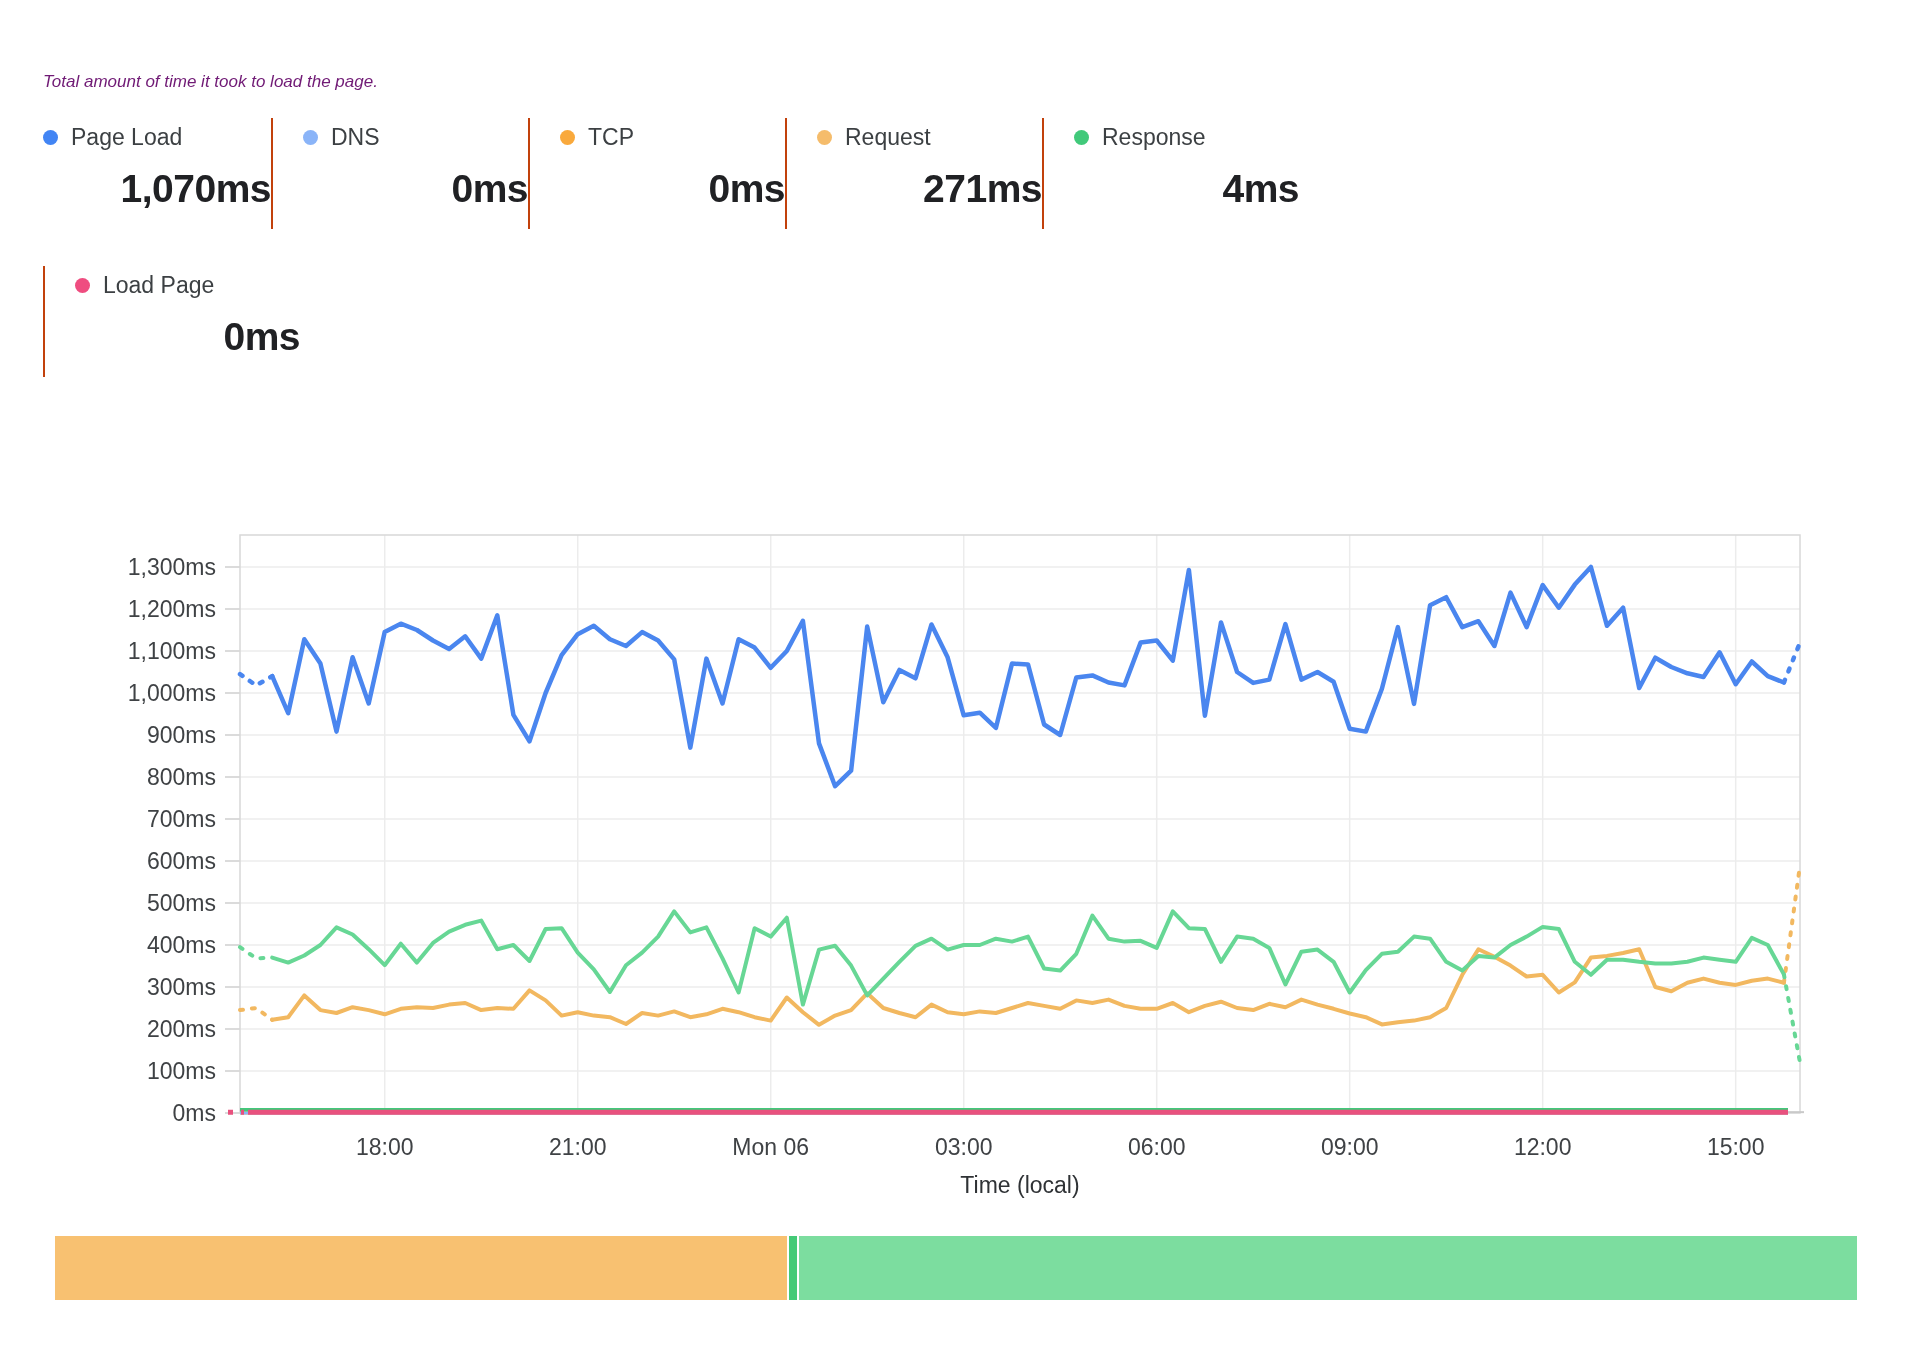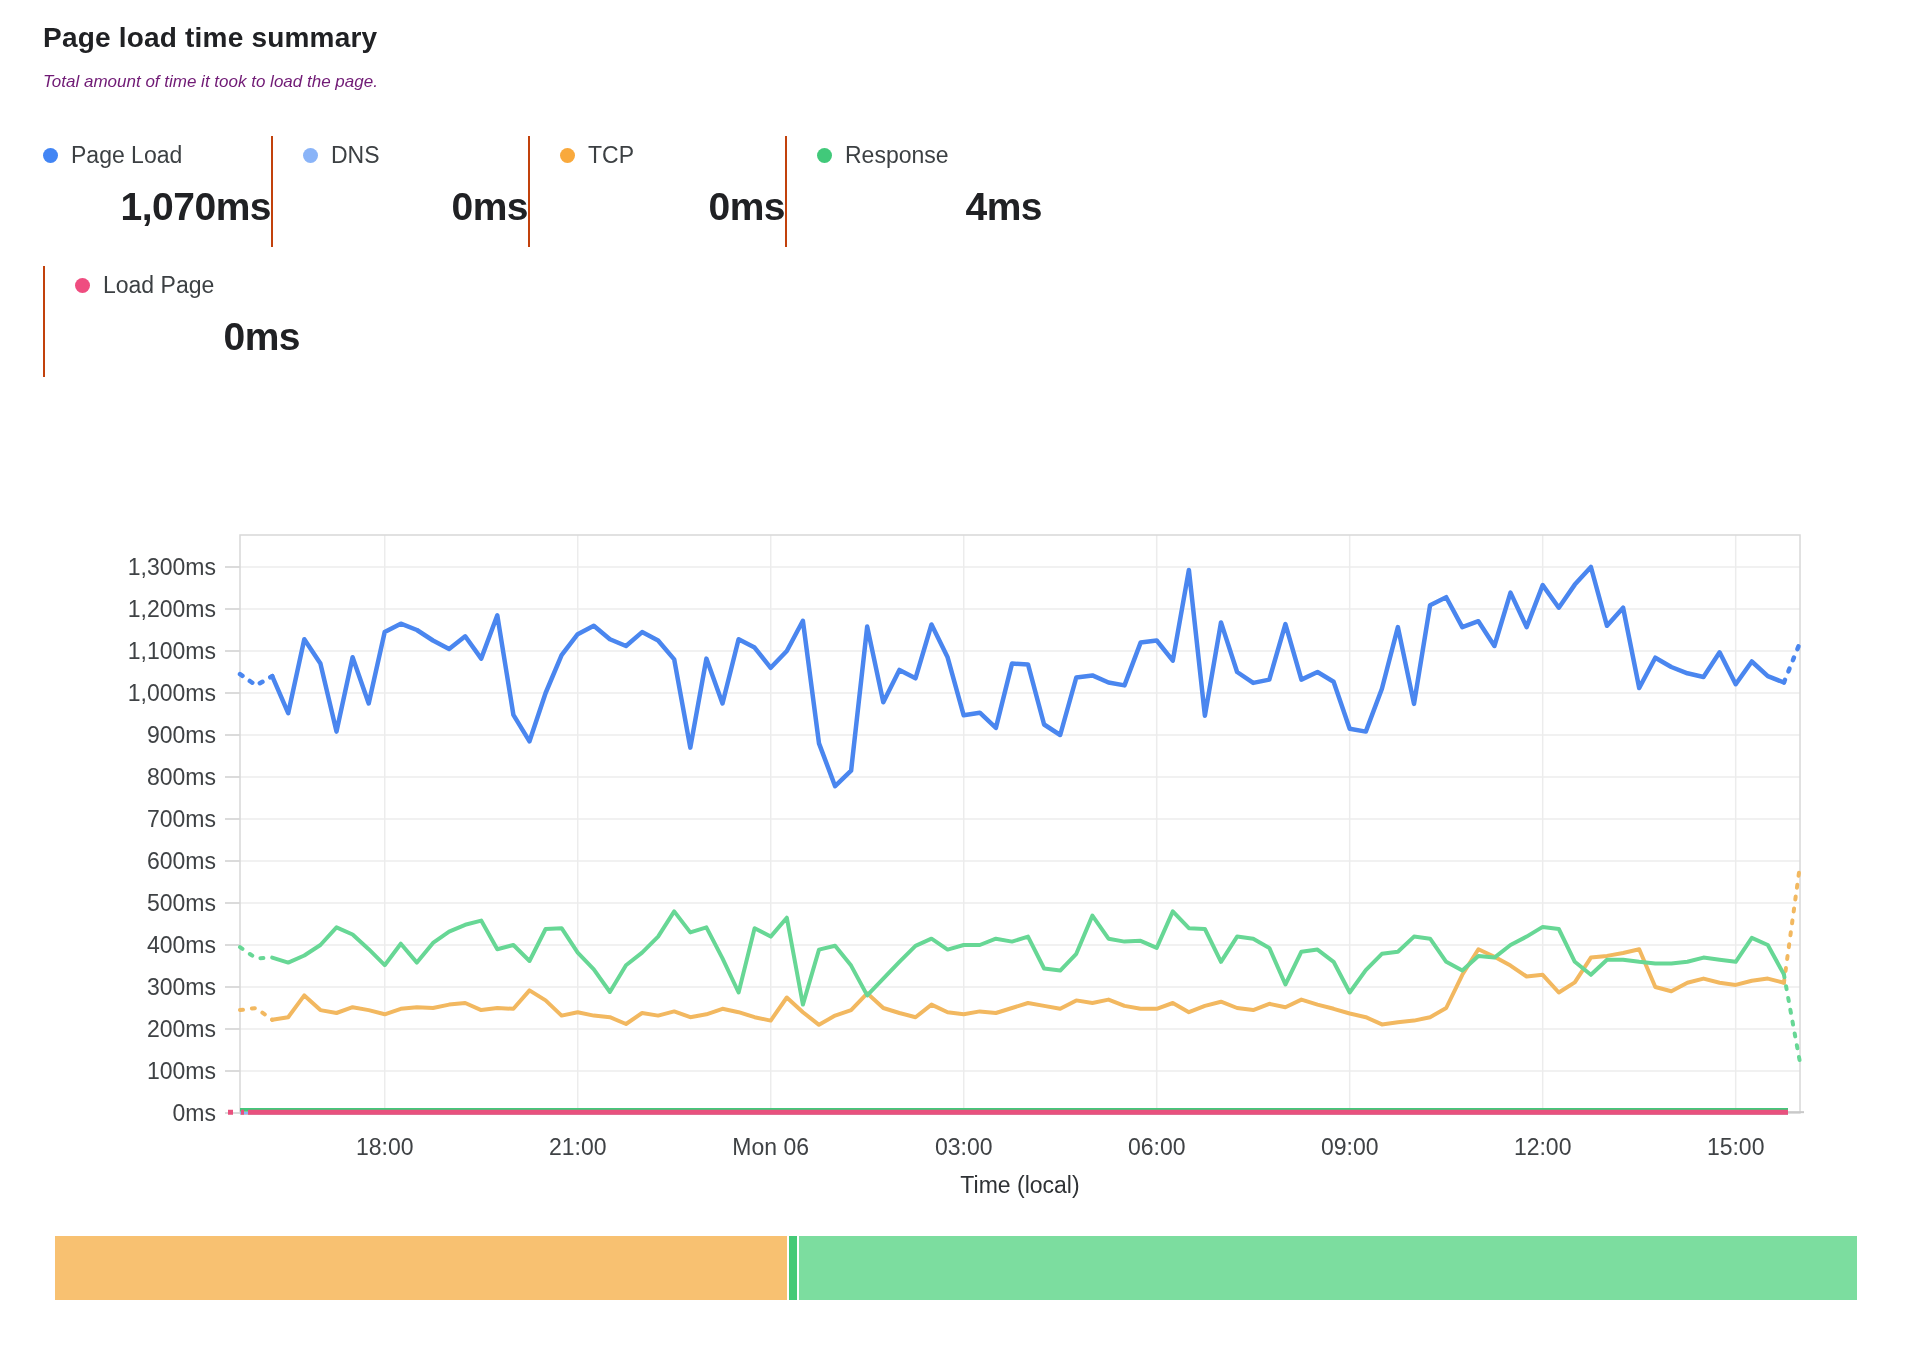--- a/index.html
+++ b/index.html
@@ -1,39 +1,38 @@
 <!DOCTYPE html>
 <html><head>
 <meta charset="utf-8">
 <style>
   html,body{margin:0;padding:0;background:#fff;}
   .page{position:relative;width:1910px;height:1352px;background:#ffffff;
         font-family:"Liberation Sans",sans-serif;overflow:hidden;}
   .title{position:absolute;left:43px;top:22px;font-size:28px;font-weight:700;color:#202124;letter-spacing:0.2px;}
   .subtitle{position:absolute;left:43px;top:72px;font-size:17px;font-weight:400;color:#701a75;font-style:italic;}
 
-  .metrics{position:absolute;left:43px;top:136px;display:flex;align-items:stretch;}
+  .metrics{position:absolute;left:43px;top:118px;display:flex;align-items:stretch;}
   .metric{width:257px;box-sizing:border-box;padding:6px 0 18px 30px;border-left:2px solid #c2410c;}
   .metric:first-child{border-left:none;padding-left:0;width:228px;}
   .metric-label{display:flex;align-items:center;gap:13px;font-size:23px;color:#3c4043;}
   .dot{width:15px;height:15px;border-radius:50%;flex:0 0 auto;}
   .metric-value{font-size:39px;font-weight:700;color:#202124;margin-top:16px;letter-spacing:-0.5px;text-align:right;}
 
   .load-event{position:absolute;left:43px;top:266px;}
 
   svg.chart{position:absolute;left:0;top:0;}
   .bottom-bar{position:absolute;left:55px;top:1236px;width:1802px;height:64px;display:flex;gap:2px;}
   .bottom-bar .seg{height:100%;}
 </style>
 </head>
 <body>
 
 <div class="page">
 
-  <div class="title">Page load time summary</div>
   <div class="subtitle">Total amount of time it took to load the page.</div>
 
   <div class="metrics">
     <div class="metric">
       <div class="metric-label">
           <span class="dot" style="background-color: rgb(66, 133, 244);"></span>
           <span>Page Load</span>
         </div>
       <div class="metric-value">1,070ms</div>
     </div>
@@ -43,20 +42,27 @@
           <span>DNS</span>
         </div>
       <div class="metric-value">0ms</div>
     </div>
     <div class="metric">
       <div class="metric-label">
           <span class="dot" style="background-color: rgb(249, 169, 60);"></span>
           <span>TCP</span>
         </div>
       <div class="metric-value">0ms</div>
+    </div>
+    <div class="metric">
+      <div class="metric-label">
+          <span class="dot" style="background-color: rgb(245, 188, 107);"></span>
+          <span>Request</span>
+        </div>
+      <div class="metric-value">271ms</div>
     </div>
     <div class="metric">
       <div class="metric-label">
           <span class="dot" style="background-color: rgb(65, 201, 122);"></span>
           <span>Response</span>
         </div>
       <div class="metric-value">4ms</div>
     </div>
   </div>
 

